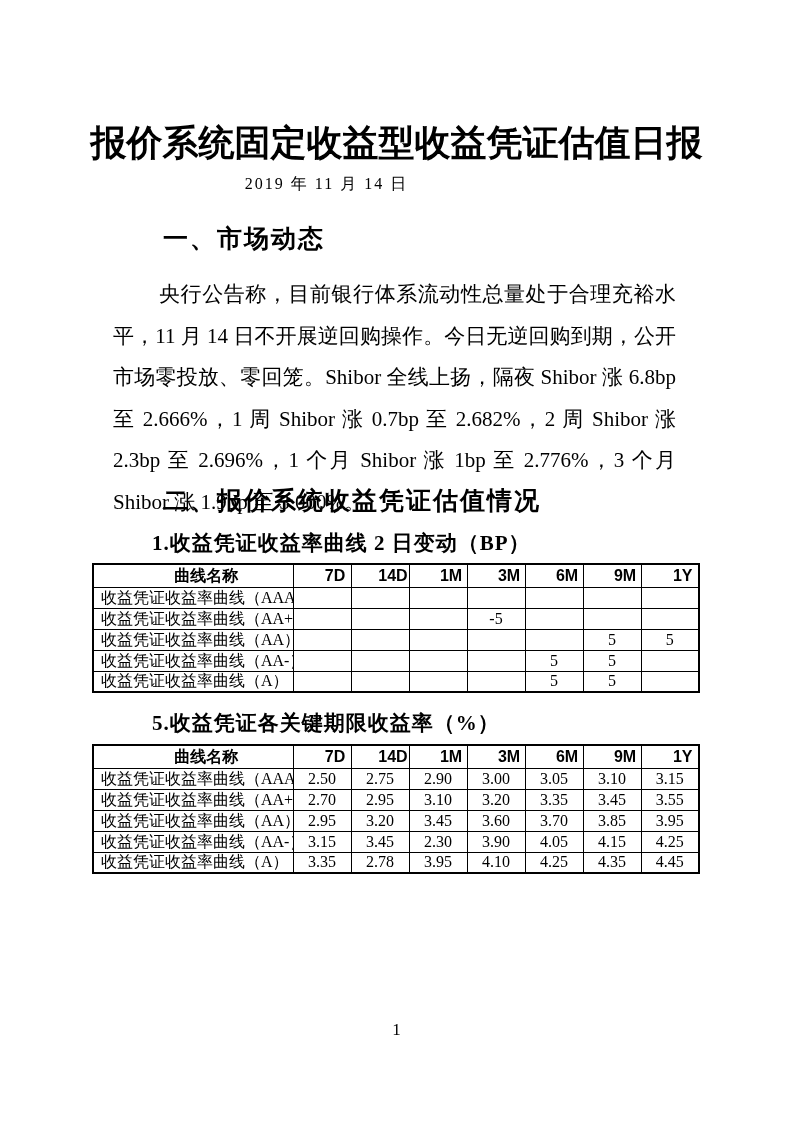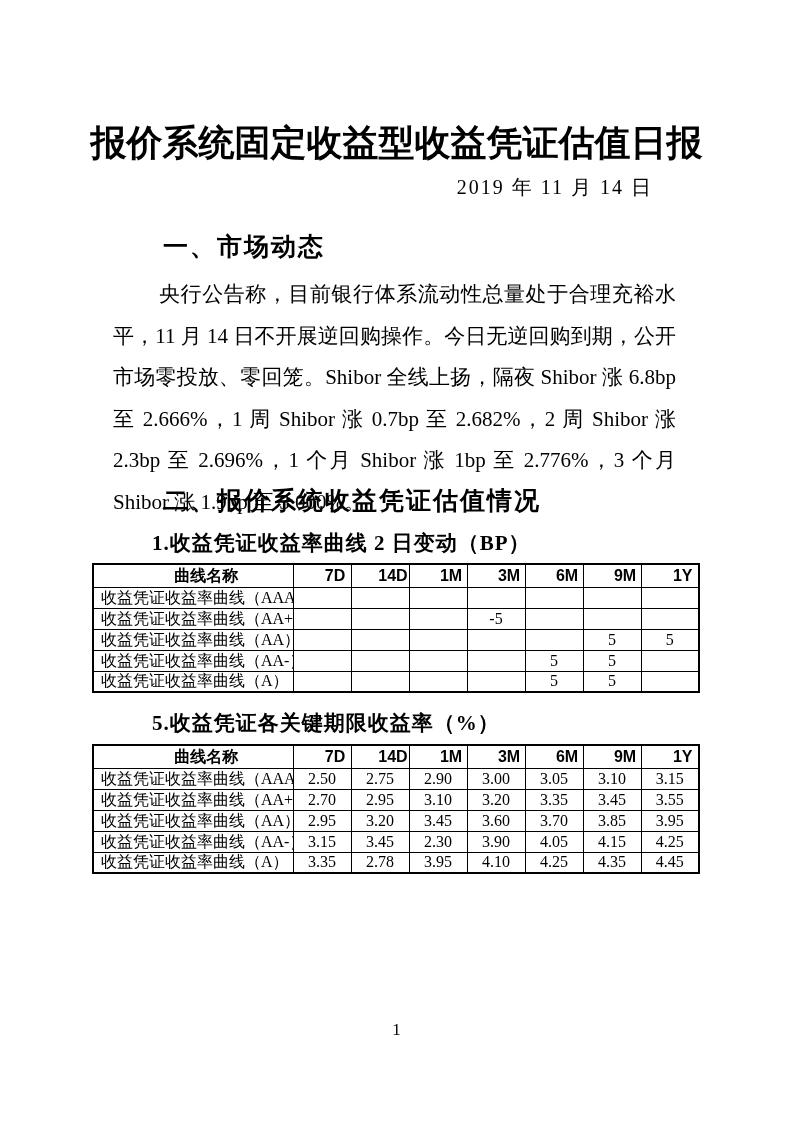--- a/index.html
+++ b/index.html
@@ -13,29 +13,29 @@
   .abs { position: absolute; }
 
   .doc-title {
     top: 119px; left: 0; width: 793px;
     text-align: center;
     font-family: "Liberation Sans", sans-serif;
     font-weight: bold; font-size: 36px; letter-spacing: 0px;
   }
   .doc-date {
     top: 174px; left: 0; width: 653px;
-    text-align: right;
-    font-size: 20px; letter-spacing: 2px;
+    text-align: center;
+    font-size: 16px; letter-spacing: 2px;
   }
   .sec-heading {
     font-family: "Liberation Sans", sans-serif;
     font-weight: bold; font-size: 25px; letter-spacing: 2px;
     left: 163px;
   }
-  .sec-heading.market { top: 230px; }
+  .sec-heading.market { top: 222px; }
   .sec-heading.valuation { top: 484px; }
 
   .body-para {
     top: 274px; left: 113px; width: 563px;
     font-size: 21px; line-height: 41.5px;
     text-align: justify; text-indent: 46px;
   }
 
   .table-caption {
     left: 152px;

